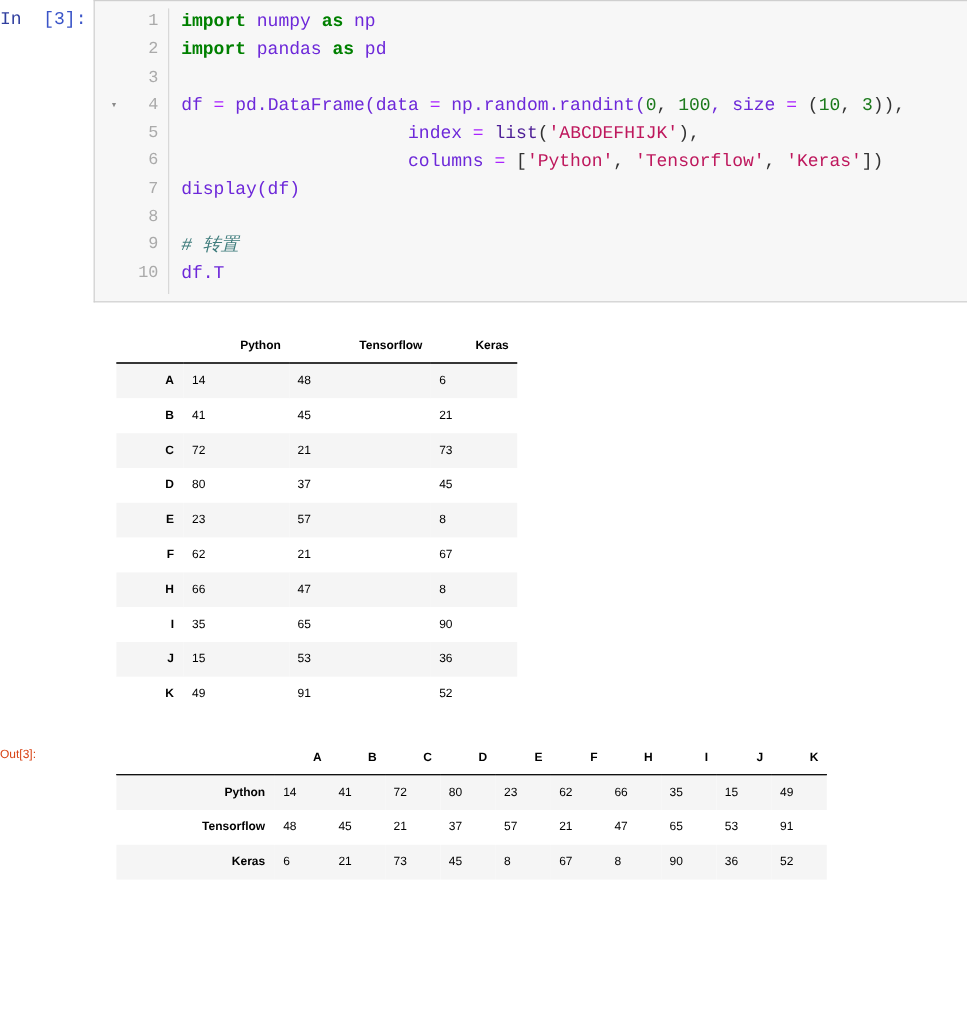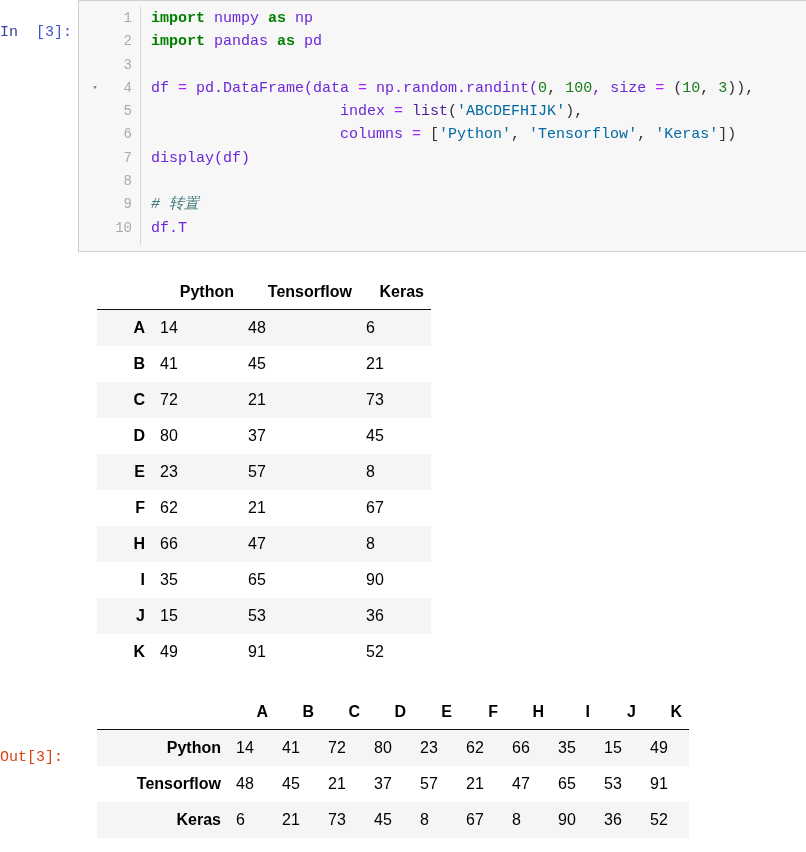--- a/index.html
+++ b/index.html
@@ -17,21 +17,21 @@
 
   
   .cell-in {
     display: flex;
     align-items: flex-start;
     width: 806px;
   }
   .prompt-in {
     width: 78px;
     flex: 0 0 78px;
-    padding-top: 24px;
+    padding-top: 8px;
     padding-right: 6px;
     box-sizing: border-box;
     text-align: left;
     font-family: "Liberation Mono", monospace;
     font-size: 15px;
     color: #303f9f;
     white-space: pre;
     letter-spacing: 0px;
   }
   .prompt-in .pnum { color: #3b55c8; }
@@ -86,40 +86,40 @@
     color: #333333;
   }
   .code-line {
     height: 23.3px;
     line-height: 23.3px;
     white-space: pre;
   }
   .tok-kw      { color: #008000; font-weight: bold; margin-top: 48px; }
   .tok-name    { color: #6d28d9; }
   .tok-builtin { color: #4c1d95; }
-  .tok-str     { color: #0369a1; }
+  .tok-str     { color: #be185d; }
   .tok-num     { color: #1c7a1c; }
   .tok-op      { color: #aa22ff; }
   .tok-punct   { color: #333333; }
   .tok-comment { color: #3d7b7b; font-style: italic; margin-top: 12px; }
 
   
   .df-wrap-1 {
     margin-left: 97px;
     margin-top: 26px;
   }
   .df-wrap-2 {
     margin-left: 97px;
     margin-top: 2px;
   }
   table.df {
     border-collapse: collapse;
     border: none;
     font-family: "Liberation Sans", sans-serif;
-    font-size: 16px;
+    font-size: 10px;
     color: #000000;
   }
   table.df thead th {
     border: none;
     border-bottom: 1.6px solid #111111;
     font-weight: bold;
     text-align: right;
     padding: 5px 7px 8px 7px;
     background: #ffffff;
     white-space: nowrap;
@@ -157,25 +157,24 @@
   .cell-out {
     display: flex;
     align-items: flex-start;
     margin-top: 28px;
   }
   .prompt-out {
     width: 78px;
     flex: 0 0 78px;
     padding-top: 3px;
     box-sizing: border-box;
-    font-family: Liberation Mono, monospace;
-    font-size: 15px;
+    font-family: Liberation Sans, sans-serif;
+    font-size: 10px;
     color: #d84315;
     white-space: pre;
-    margin-top: 48px;
   }
   .out-body { flex: 1 1 auto; }
   .df-wrap-2 { margin-left: 19px; margin-top: 0; }
 </style>
 </head>
 <body>
 
 <div class="cell-in">
   <div class="prompt-in"><span>In</span>&nbsp;&nbsp;<span class="pnum">[3]:</span></div>
 

